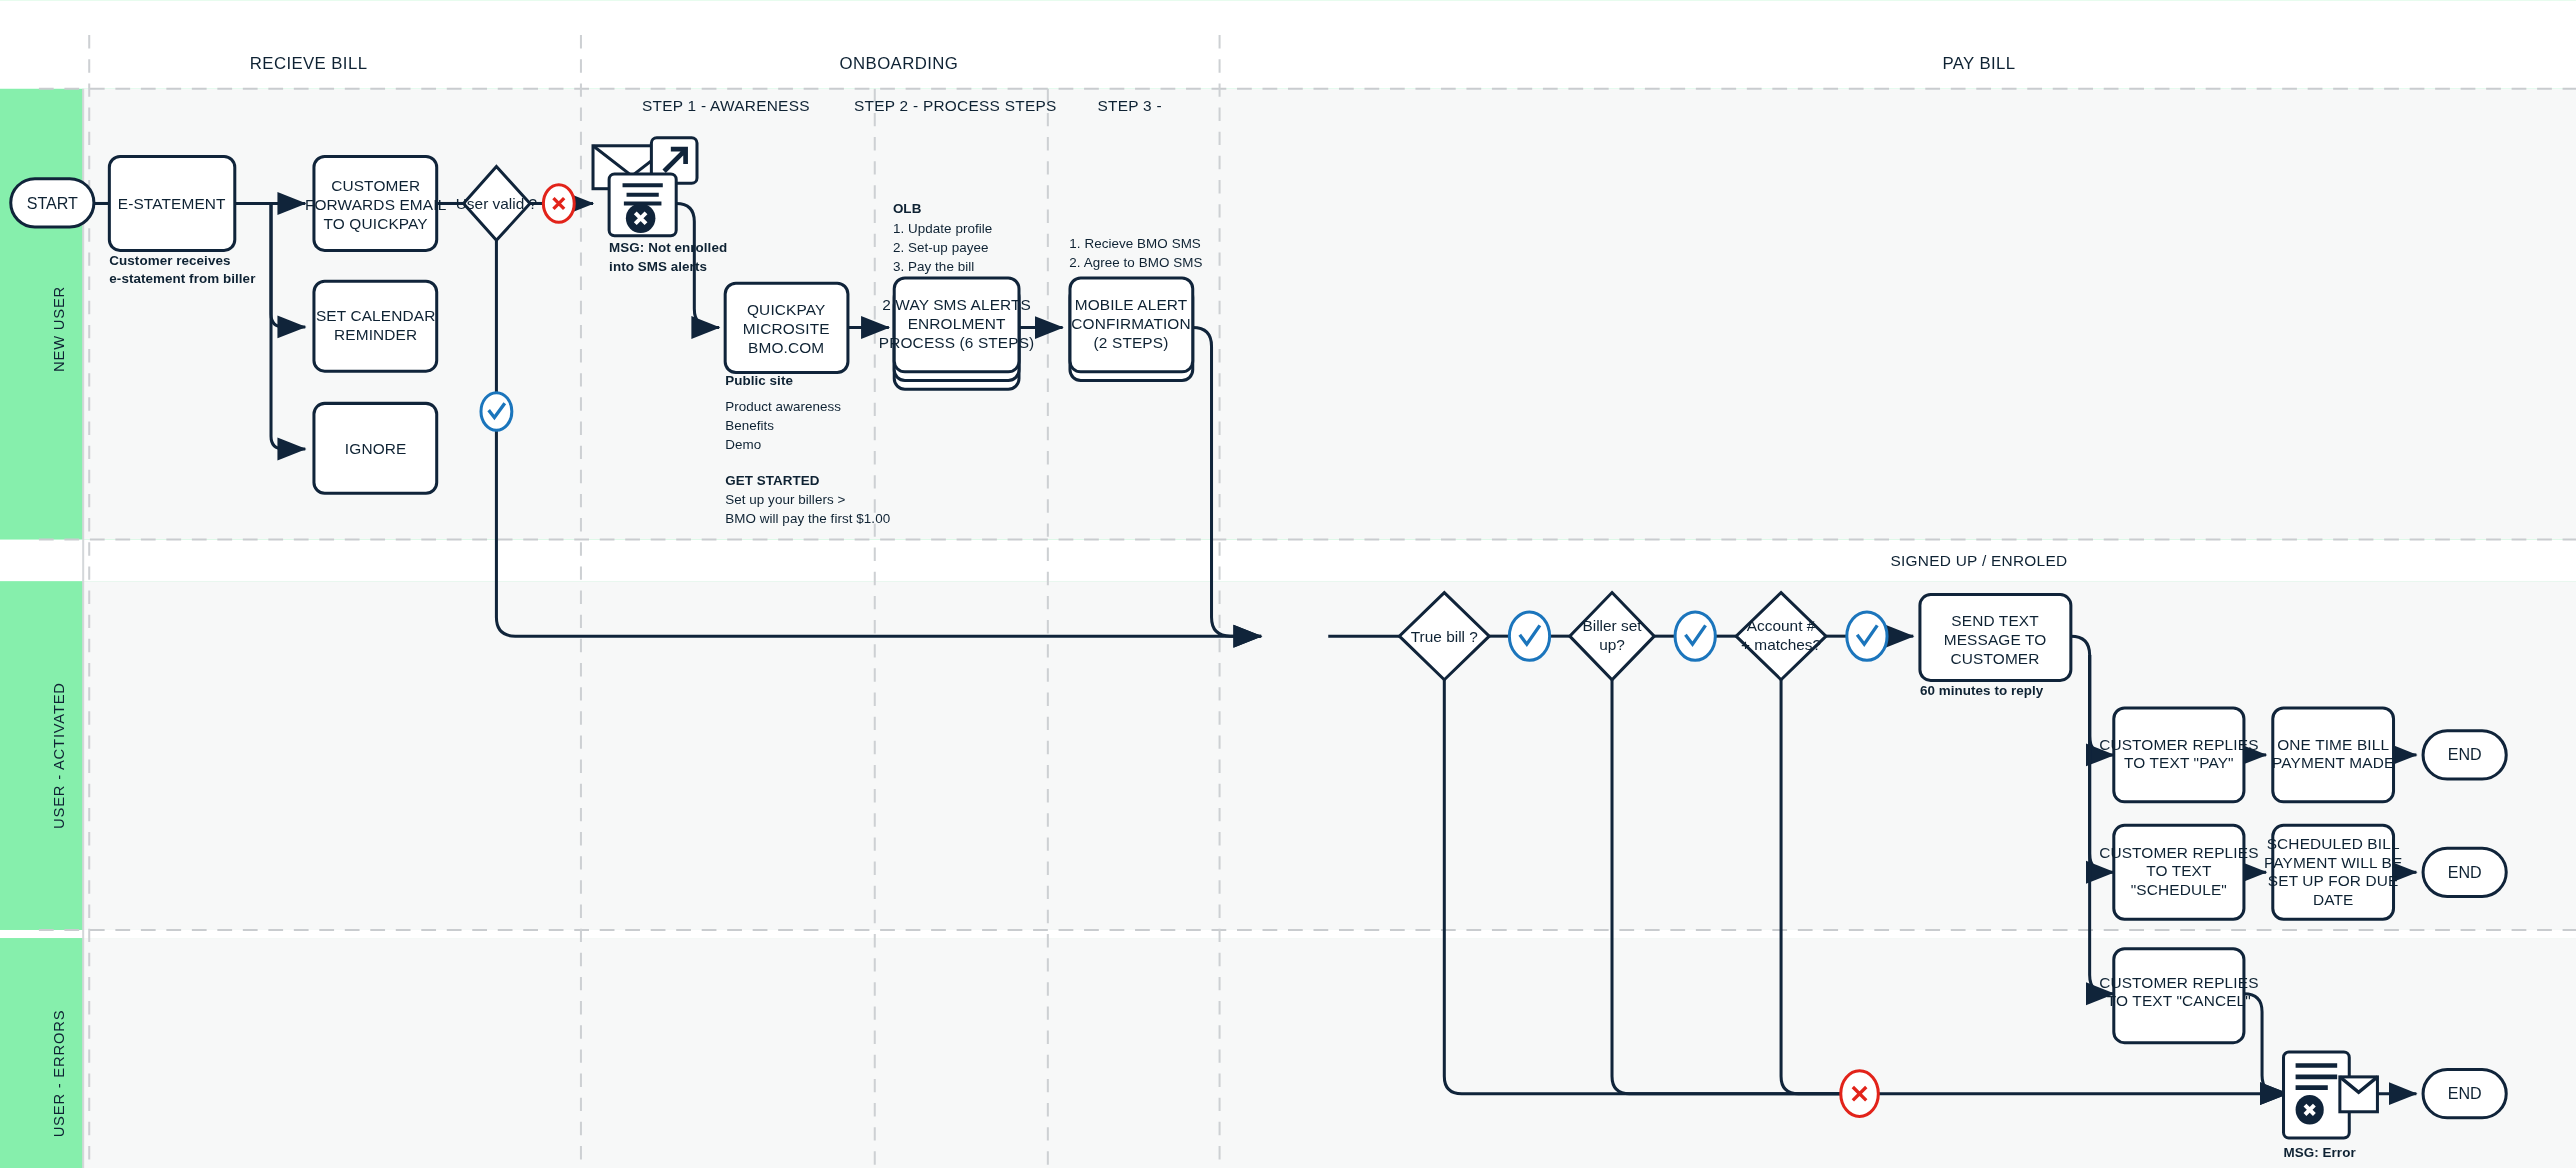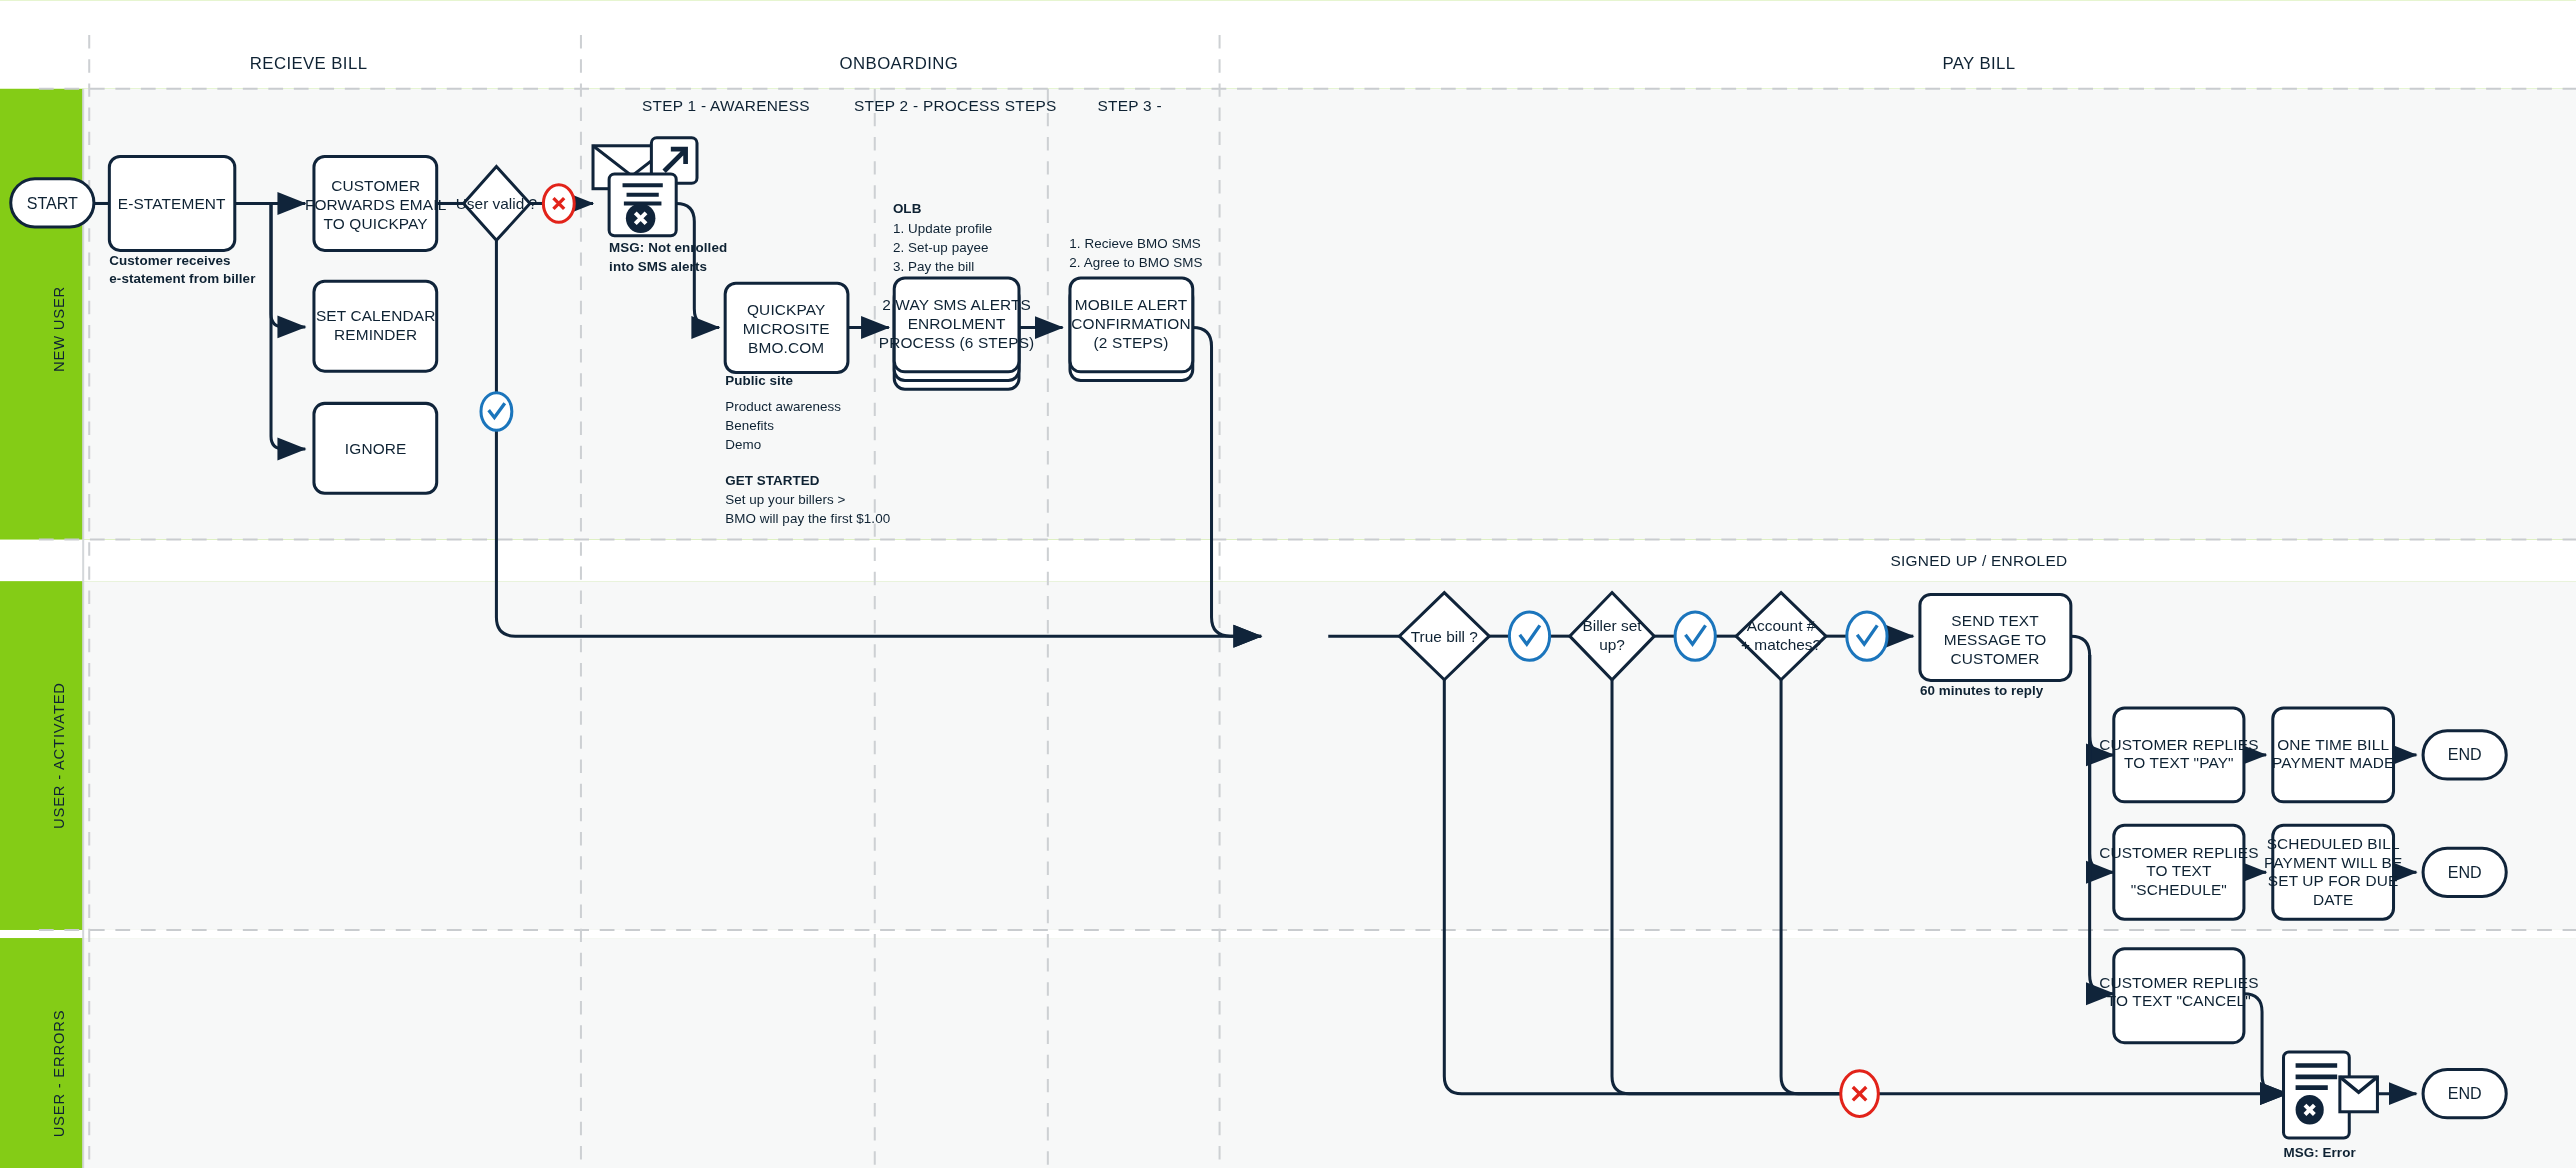--- a/index.html
+++ b/index.html
@@ -6,21 +6,21 @@
   html, body {
     margin: 0;
     padding: 0;
     background: #ffffff;
     font-family: "Liberation Sans", sans-serif;
   }
   #stage {
     position: relative;
     width: 2576px;
     height: 1169px;
-    background: #84cc16;
+    background: #86efac;
     overflow: hidden;
   }
   svg#canvas {
     position: absolute;
     top: 0; left: 0;
     width: 2576px;
     height: 1169px;
     display: block;
   }
   .lane-fill { fill: #f7f8f8; }

